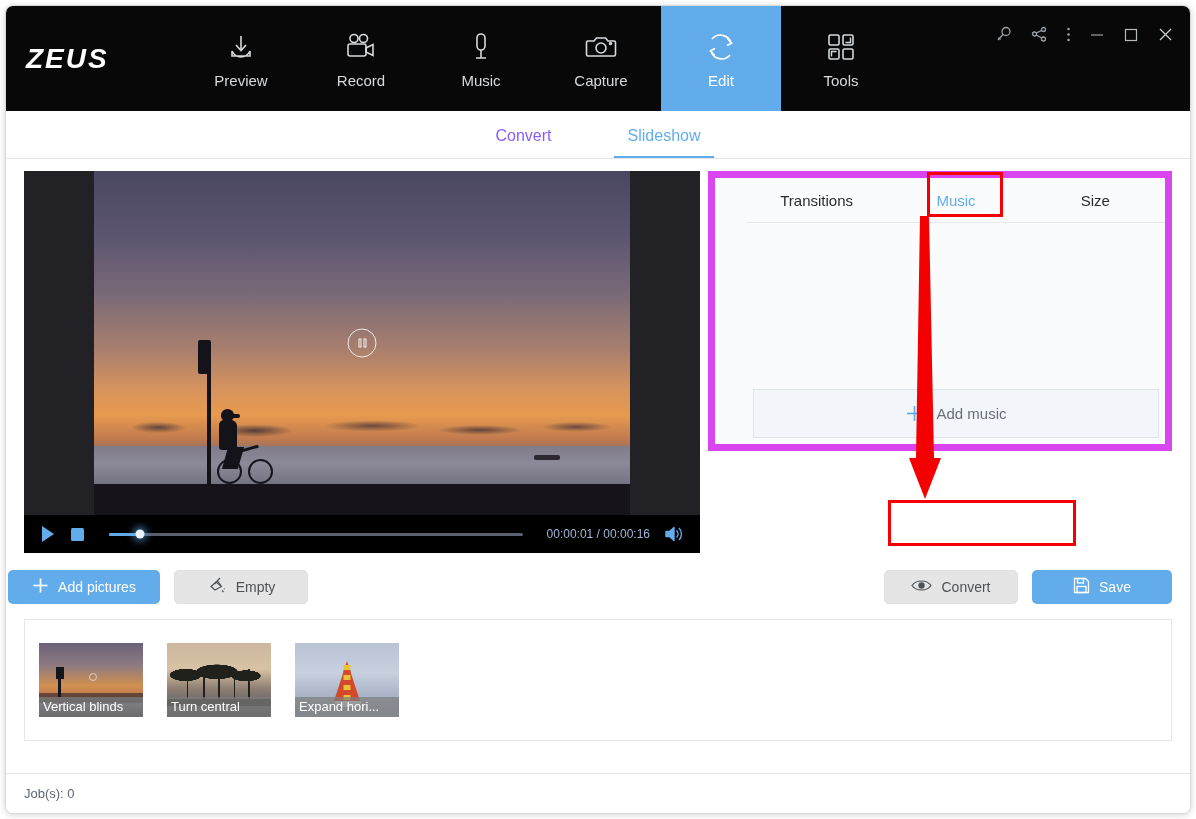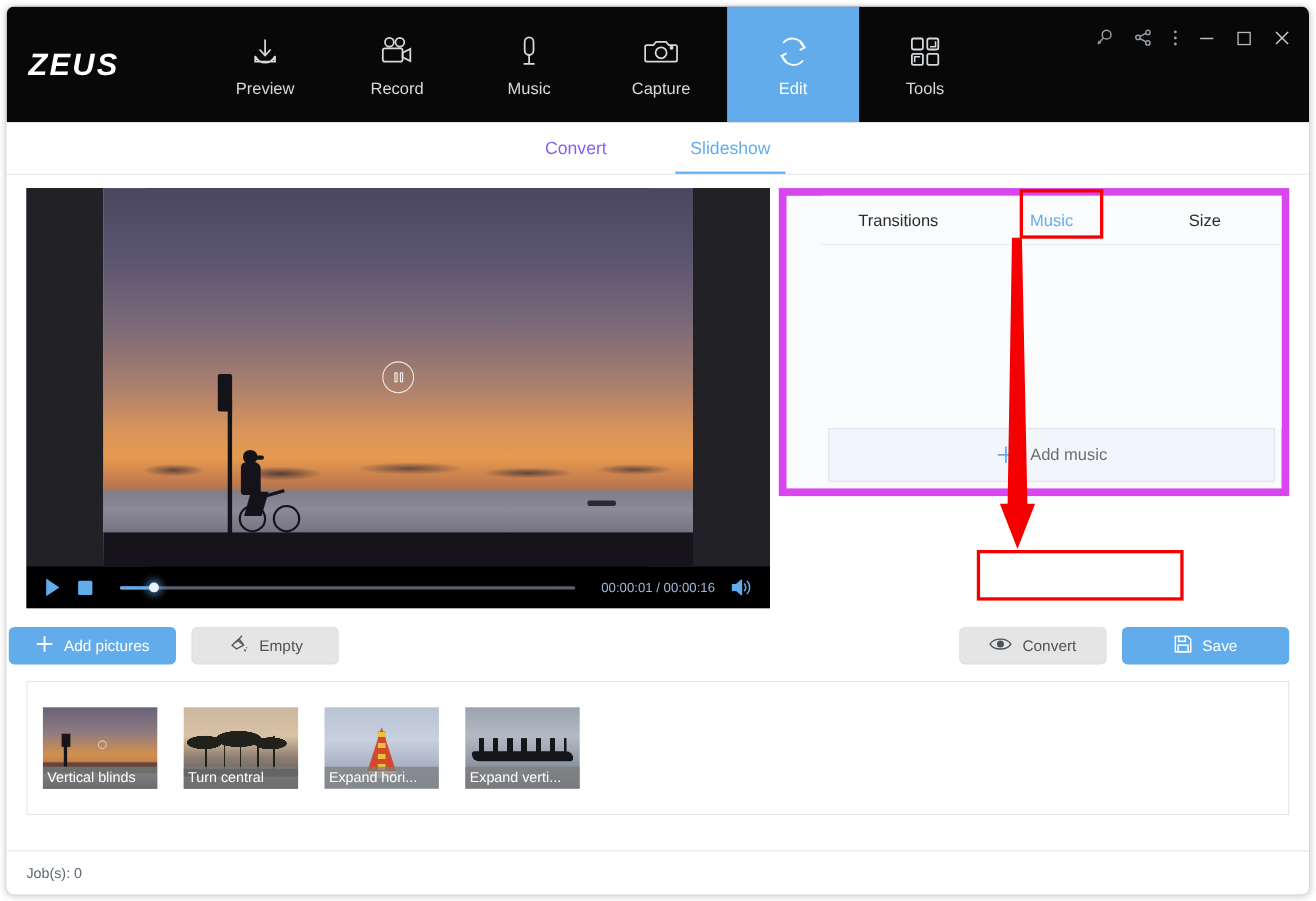--- a/index.html
+++ b/index.html
@@ -294,21 +294,21 @@
     font-size: 14px;
     cursor: pointer;
     padding: 0 18px;
   }
   .btn.primary { background:#62acec; color:#fff; }
   .btn.ghost { background:#e5e5e5; border:1px solid #dcdfe3; color:#4e5358; }
   .btn-addpics { width: 152px; }
   .btn-empty { width: 134px; margin-left: 14px; }
   .spacer { flex: 1 1 auto; }
   .btn-preview { width: 134px; }
-  .btn-save { width: 152px; margin-left: 14px; align-items: center; }
+  .btn-save { width: 140px; margin-left: 14px; align-items: center; }
 
   
   .thumbs-wrap {
     margin: 10px 18px 0 18px;
     border: 1px solid #e4e6e9;
     height: 122px;
     background: #fff;
     display: flex;
     align-items: center;
     padding: 0 14px;
@@ -657,25 +657,20 @@
           <span class="trunks"></span>
           <span class="strip"></span>
         <span class="cap">Turn central</span>
       </div>
       <div class="thumb t3">
         <span class="sail"></span>
           <span class="sail2"></span>
           <span class="hull"></span>
         <span class="cap">Expand hori...</span>
       </div>
-      <div class="thumb t4">
-        <span class="people"></span>
-          <span class="canoe"></span>
-        <span class="cap">Expand verti...</span>
-      </div>
     </div>
 
     <div class="status">
       <span>Job(s): 0</span>
     </div>
 
   </div>
 </div>
 
 </body></html>

